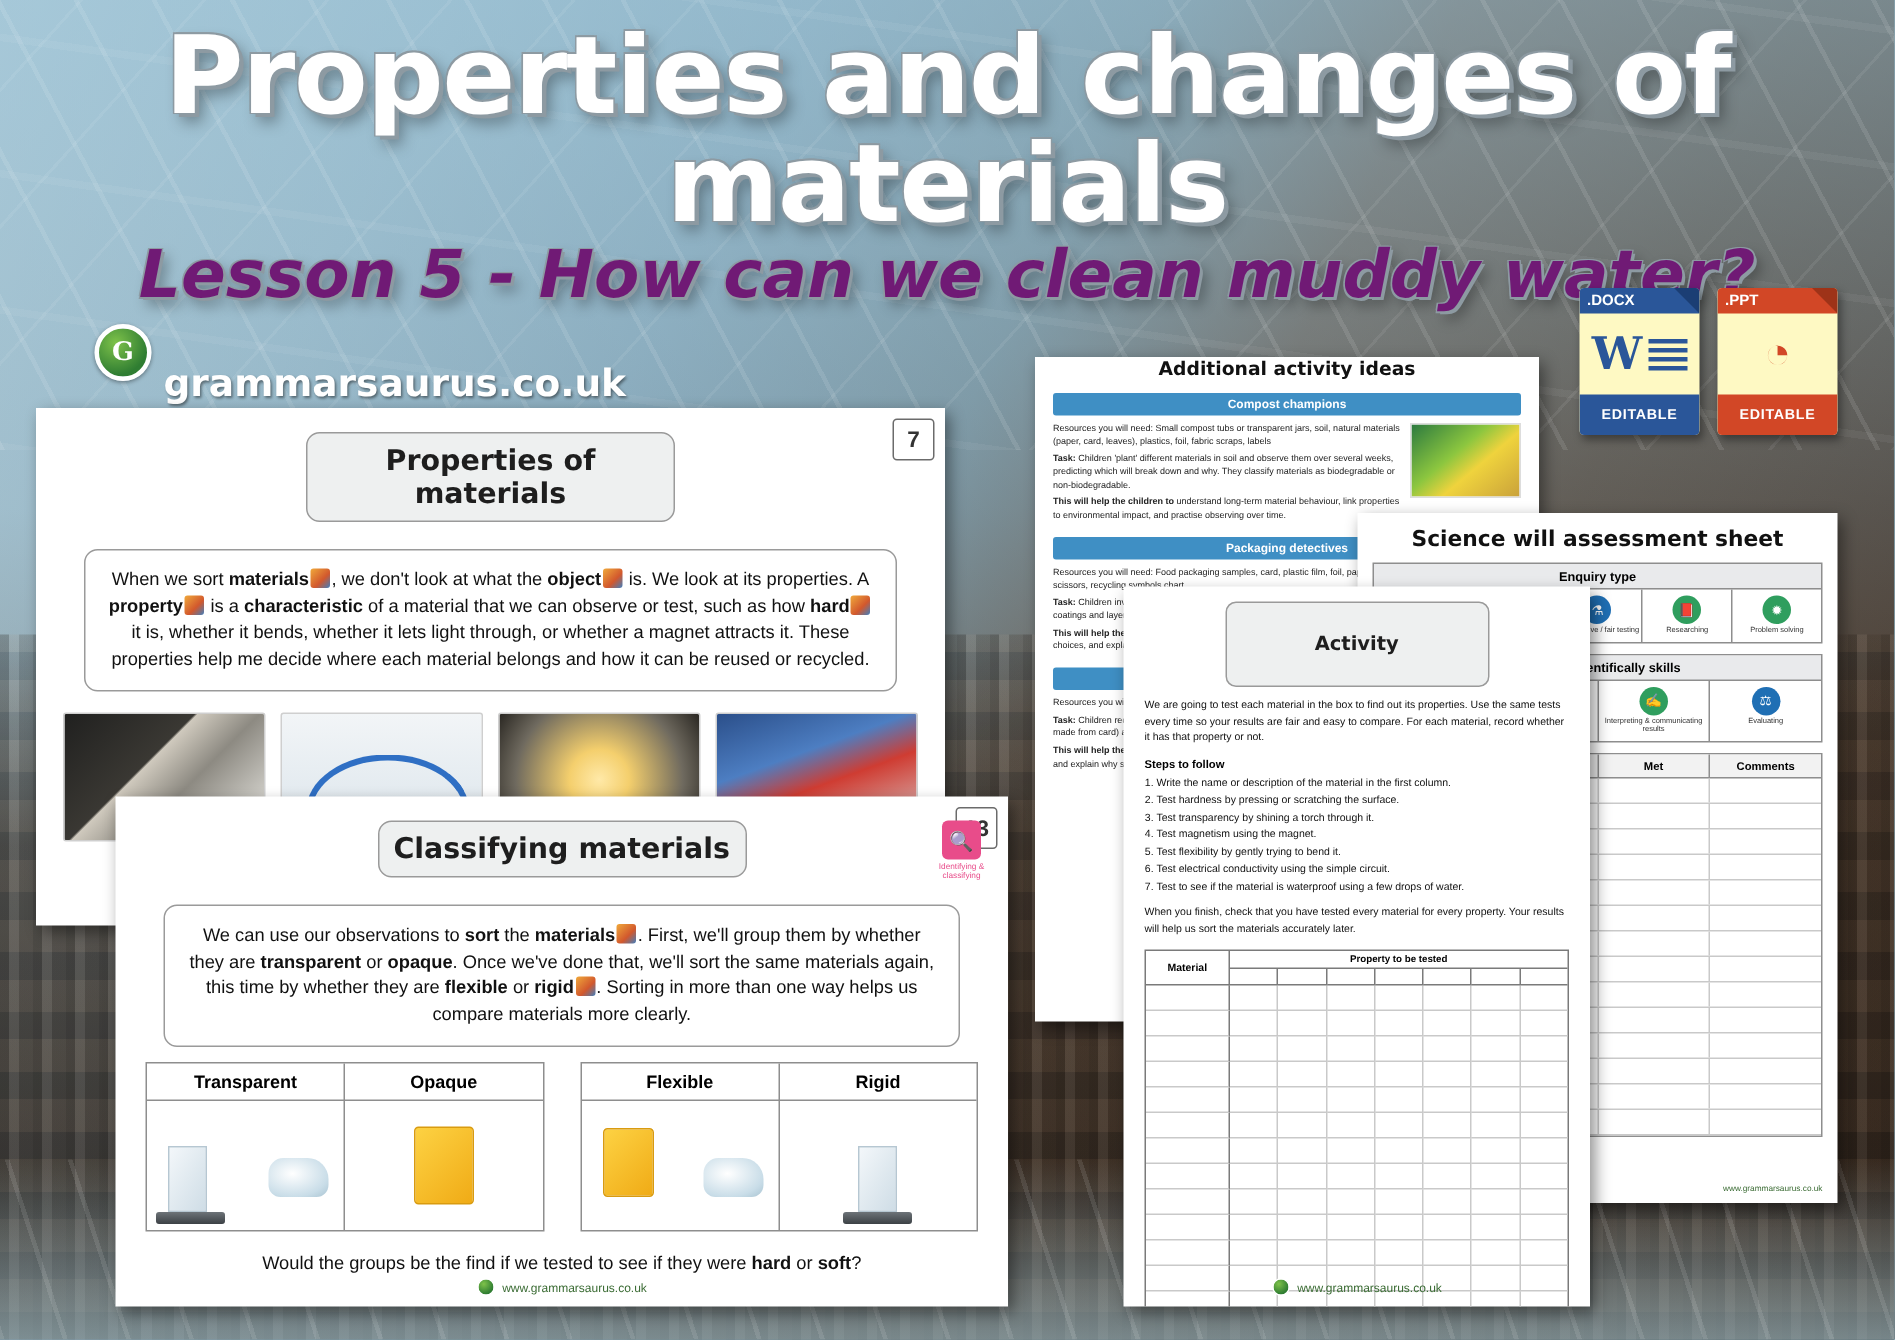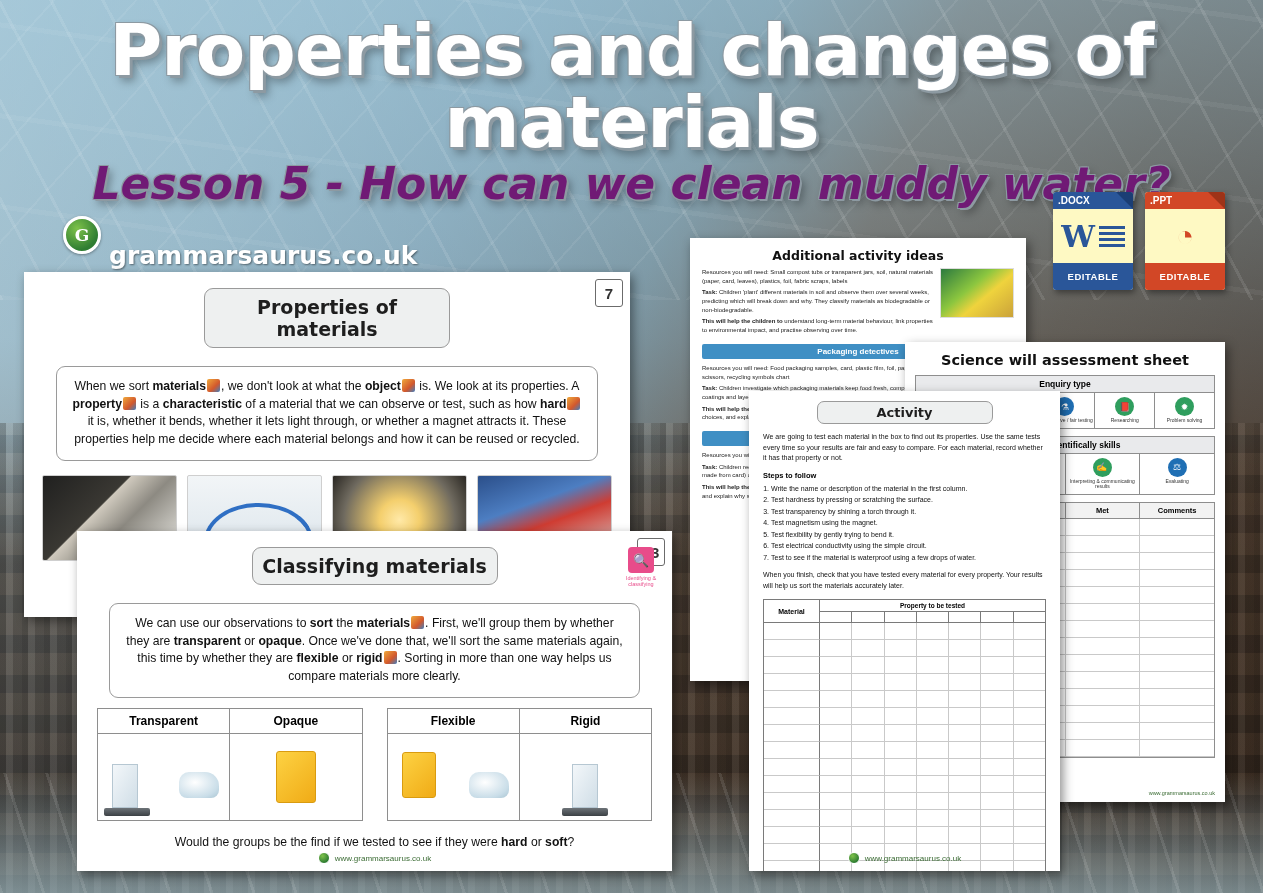--- a/index.html
+++ b/index.html
@@ -173,21 +173,21 @@
     position:absolute; left:0; bottom:7px; width:100%;
     display:flex; align-items:center; justify-content:center; gap:5px;
     font-size:8px; color:#3a6b33;
   }
   .footer-brand .dot { width:12px; height:12px; border-radius:50%;
     background:radial-gradient(circle at 35% 30%, #7ec24a, #2f7d32 70%);
     border:1.5px solid #fff; }
 
   
   #sheet-additional { left:690px; top:238px; width:336px; height:443px; font-size:6px; }
-  .aa-title { text-align:center; font-weight:bold; font-size:12.5px; margin-top:10px; color:#111;
+  .aa-title { text-align:center; font-weight:bold; font-size:12.5px; color:#111;
     font-family:"DejaVu Sans", sans-serif; }
   .aa-bar { margin:9px 12px 0; background:#3f8fc4; color:#fff; text-align:center;
     font-weight:bold; font-size:8px; padding:3px 0; border-radius:2px; }
   .aa-block { margin:5px 12px 0; line-height:1.45; color:#222; }
   .aa-block b { font-weight:bold; }
   .aa-photo { float:right; width:74px; height:50px; margin:0 0 3px 5px; border:1px solid #ddd; }
   .aa-ph1 { background:linear-gradient(140deg,#2c7a3f 0%,#8cc63f 40%,#efd33d 60%,#caa23a 100%); }
   .aa-ph2 { background:linear-gradient(140deg,#d8dee2 0%,#9aa6ad 45%,#5d6a72 100%); }
   .aa-ph3 { background:linear-gradient(140deg,#2f6fb5 0%,#74b4e0 45%,#dfeef8 100%); }
 
@@ -212,21 +212,21 @@
   .sf-grid-h div:last-child { border-right:none; }
   .sf-grid-r { display:flex; height:17px; border-bottom:1px solid #c9c9c9; }
   .sf-grid-r div { flex:1; border-right:1px solid #c9c9c9; }
   .sf-grid-r div:last-child { border-right:none; }
   .sf-foot { position:absolute; right:10px; bottom:6px; font-size:5.5px; color:#3a6b33; }
 
   
   #sheet-activity { left:749px; top:391px; width:311px; height:480px; }
   .act-title-box {
     margin:10px auto 0; width:176px; border:1.2px solid #9a9a9a; border-radius:7px;
-    background:#eef0f0; text-align:center; padding:3px 4px;
+    background:#eef0f0; text-align:center; padding:20px 4px;
     font-family:"DejaVu Sans", sans-serif; font-weight:bold; font-size:13px; color:#1e1e1e;
   }
   .act-intro { margin:8px 14px 0; font-size:7px; line-height:1.5; color:#111; }
   .act-steps-h { margin:7px 14px 0; font-size:7.5px; font-weight:bold; }
   .act-steps { margin:3px 14px 0 22px; padding:0; font-size:7px; line-height:1.65; color:#111; }
   .act-steps li { margin:0; }
   .act-note { margin:7px 14px 0; font-size:7px; line-height:1.5; color:#111; }
   .act-table { margin:8px 14px 0; border:1px solid #7a7a7a; }
   .act-th { display:flex; }
   .act-th .l { width:56px; border-right:1px solid #7a7a7a; border-bottom:1px solid #7a7a7a;
@@ -297,20 +297,21 @@
     <div class="photo ph-rock"></div>
     <div class="photo ph-bend"></div>
     <div class="photo ph-lamp"></div>
     <div class="photo ph-magnet"></div>
   </div>
 </div>
 
 <div class="sheet" id="sheet-additional">
   <div class="aa-title">Additional activity ideas</div>
 
+  <div class="aa-bar">Compost champions</div>
   <div class="aa-block">
     <div class="aa-photo aa-ph1"></div>
     <div>Resources you will need: Small compost tubs or transparent jars, soil, natural materials (paper, card, leaves), plastics, foil, fabric scraps, labels</div>
     <div style="margin-top:3px"><b>Task:</b> <span>Children 'plant' different materials in soil and observe them over several weeks, predicting which will break down and why. They classify materials as biodegradable or non-biodegradable.</span></div>
     <div style="margin-top:3px"><b>This will help the children to</b> <span>understand long-term material behaviour, link properties to environmental impact, and practise observing over time.</span></div>
   </div>
 
   <div class="aa-bar">Packaging detectives</div>
   <div class="aa-block">
     <div class="aa-photo aa-ph2"></div>

